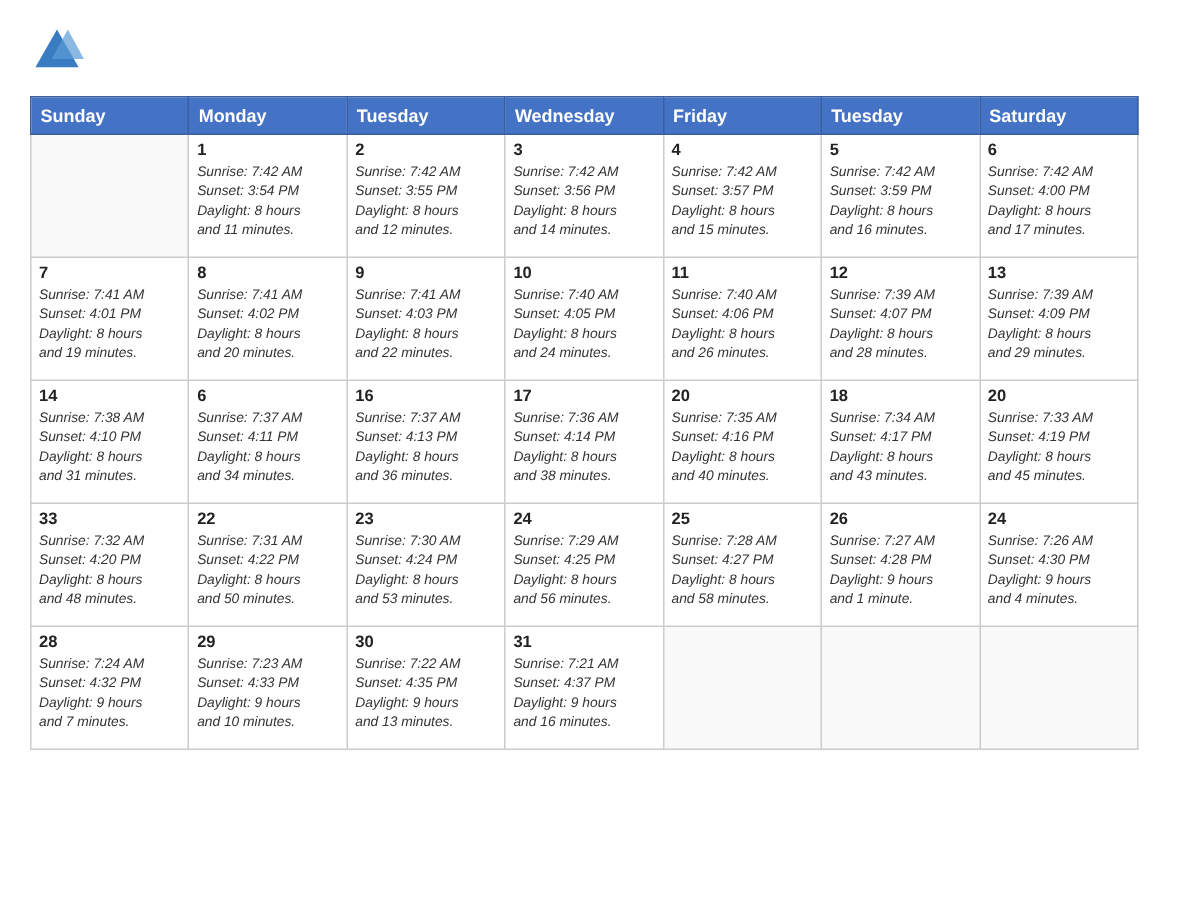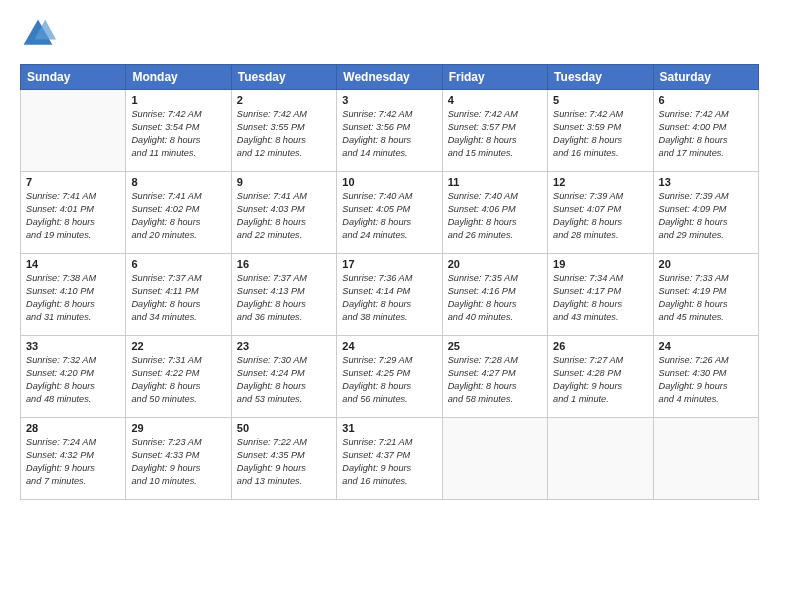--- a/index.html
+++ b/index.html
@@ -203,21 +203,21 @@
           </td>
           <td>
             <span class="day-number">17</span>
             <div class="day-info">Sunrise: 7:36 AM<br>Sunset: 4:14 PM<br>Daylight: 8 hours<br>and 38 minutes.</div>
           </td>
           <td>
             <span class="day-number">20</span>
             <div class="day-info">Sunrise: 7:35 AM<br>Sunset: 4:16 PM<br>Daylight: 8 hours<br>and 40 minutes.</div>
           </td>
           <td>
-            <span class="day-number">19</span>
+            <span class="day-number">18</span>
             <div class="day-info">Sunrise: 7:34 AM<br>Sunset: 4:17 PM<br>Daylight: 8 hours<br>and 43 minutes.</div>
           </td>
           <td>
             <span class="day-number">20</span>
             <div class="day-info">Sunrise: 7:33 AM<br>Sunset: 4:19 PM<br>Daylight: 8 hours<br>and 45 minutes.</div>
           </td>
         </tr>
         <tr>
           <td>
             <span class="day-number">33</span>
@@ -251,21 +251,21 @@
         <tr>
           <td>
             <span class="day-number">28</span>
             <div class="day-info">Sunrise: 7:24 AM<br>Sunset: 4:32 PM<br>Daylight: 9 hours<br>and 7 minutes.</div>
           </td>
           <td>
             <span class="day-number">29</span>
             <div class="day-info">Sunrise: 7:23 AM<br>Sunset: 4:33 PM<br>Daylight: 9 hours<br>and 10 minutes.</div>
           </td>
           <td>
-            <span class="day-number">50</span>
+            <span class="day-number">30</span>
             <div class="day-info">Sunrise: 7:22 AM<br>Sunset: 4:35 PM<br>Daylight: 9 hours<br>and 13 minutes.</div>
           </td>
           <td>
             <span class="day-number">31</span>
             <div class="day-info">Sunrise: 7:21 AM<br>Sunset: 4:37 PM<br>Daylight: 9 hours<br>and 16 minutes.</div>
           </td>
           <td class="empty"></td>
           <td class="empty"></td>
           <td class="empty"></td>
         </tr>

